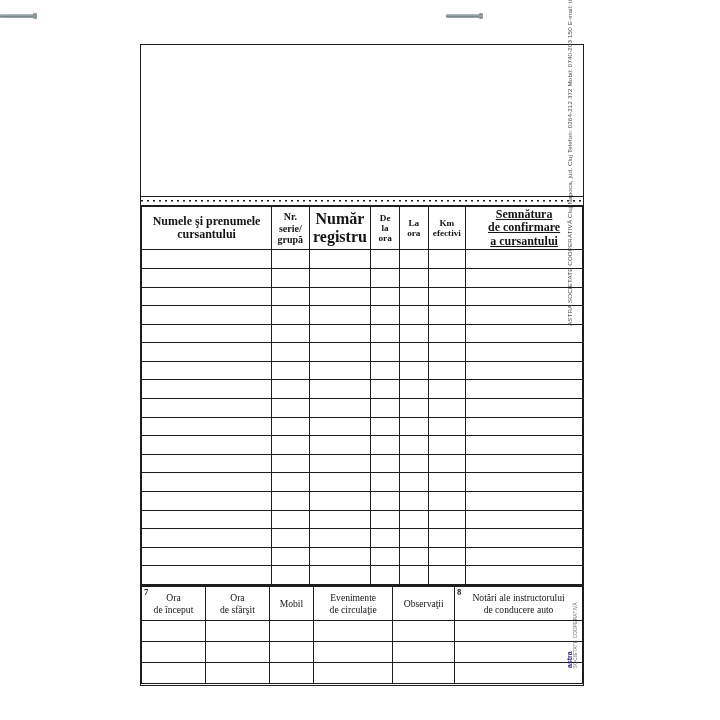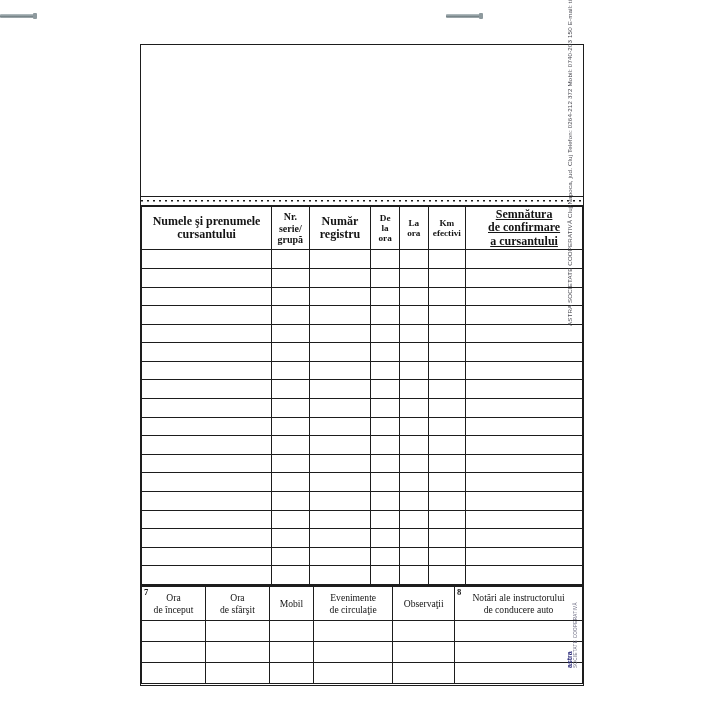--- a/index.html
+++ b/index.html
@@ -88,21 +88,21 @@
     height: 38px;
     font-weight: bold;
     line-height: 1.12;
     padding: 1px 2px;
   }
   table.main tbody td {
     height: 17.6px;
   }
   th.col-name  { font-size: 12px; margin-left: 13px; }
   th.col-nr    { font-size: 10px; }
-  th.col-reg   { font-size: 12px; }
+  th.col-reg   { font-size: 16px; }
   th.col-de,
   th.col-la,
   th.col-km    { font-size: 9.2px; }
   th.col-sign  { font-size: 12px; text-decoration: underline; }
 
   
   .bottom {
     border-top: 1.4px solid #1d1d1d;
   }
   table.bot {

